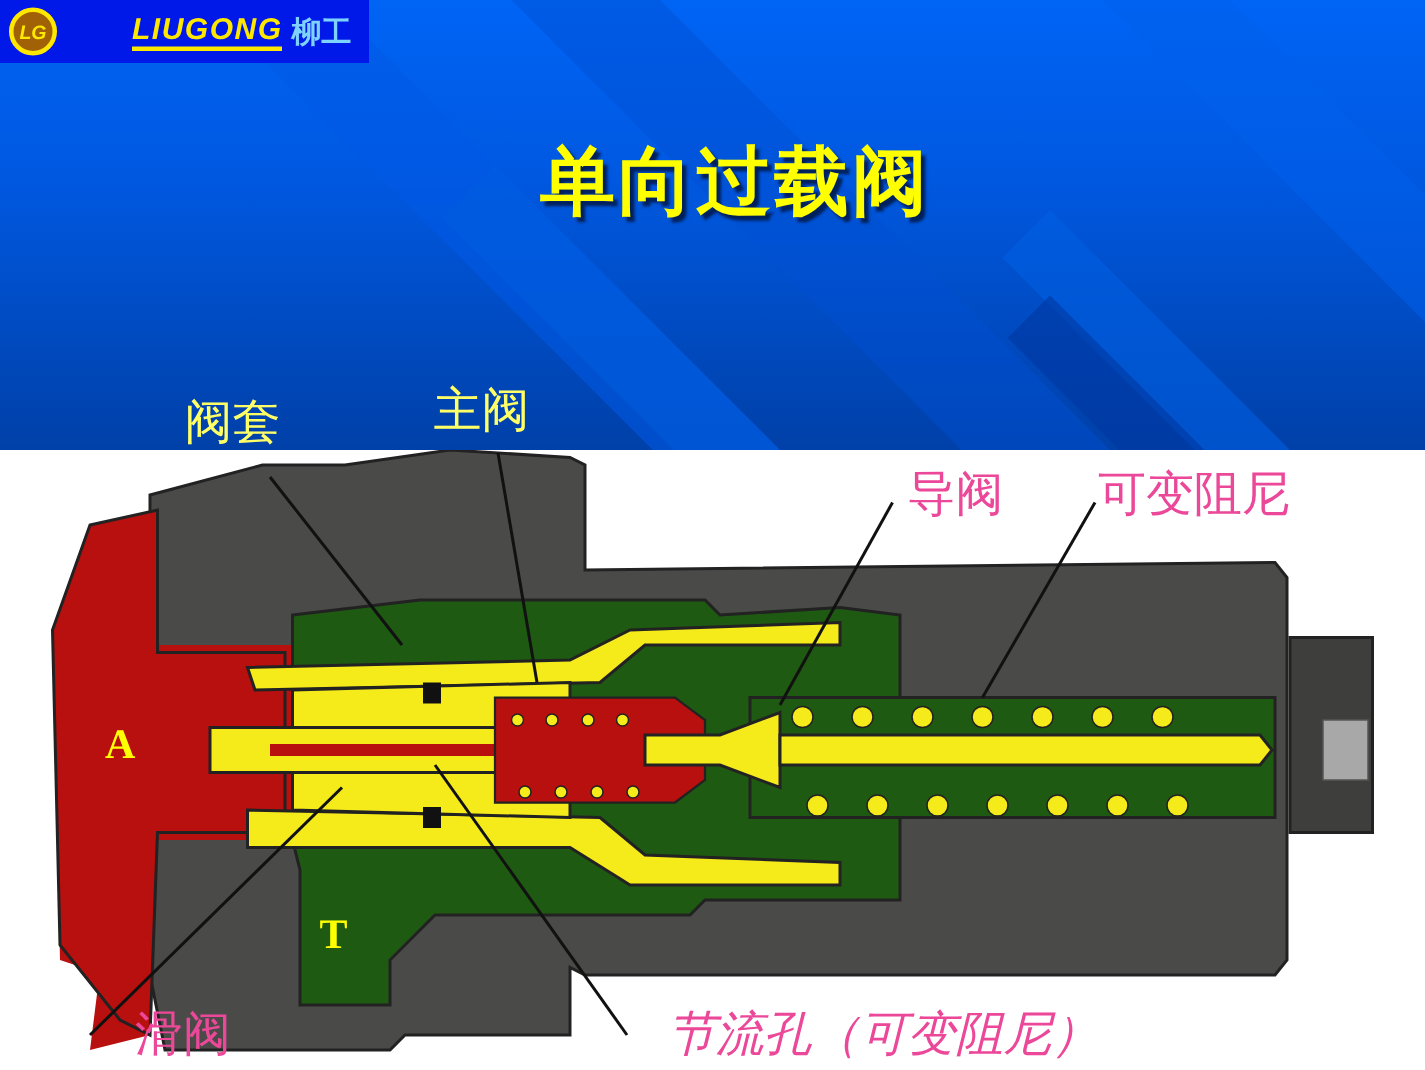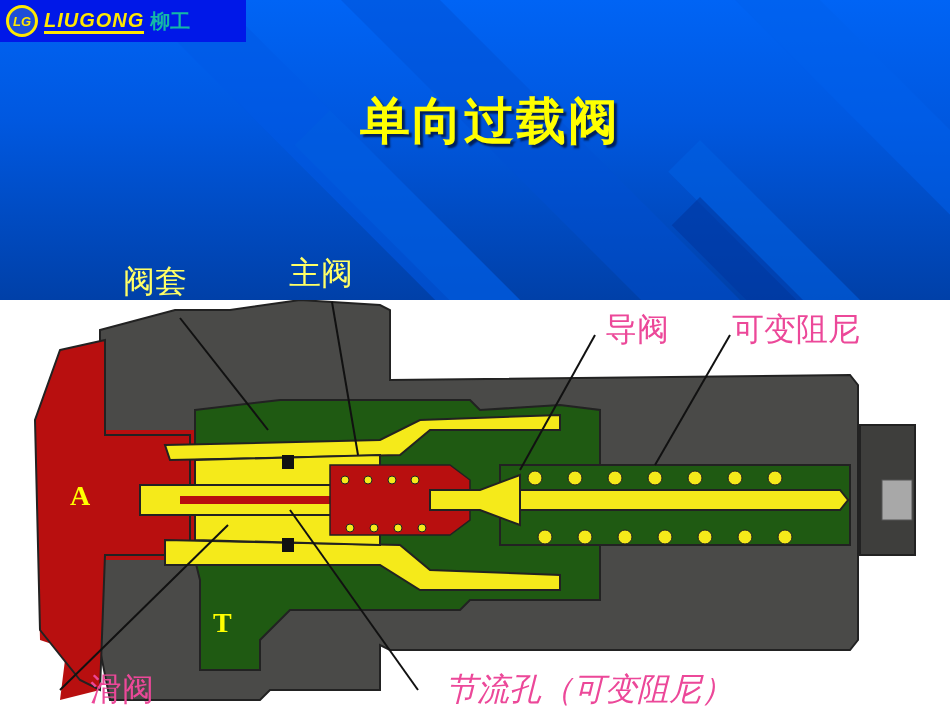--- a/index.html
+++ b/index.html
@@ -2,23 +2,23 @@
 <html><head>
 <meta charset="utf-8">
 <style>
   * { margin:0; padding:0; box-sizing:border-box; }
   body { width:950px; height:713px; overflow:hidden; background:#fff; font-family:"DejaVu Sans", sans-serif; }
   .slide { position:relative; width:950px; height:713px; overflow:hidden; }
   .header { position:absolute; left:0; top:0; width:950px; height:300px;
     background:linear-gradient(180deg,#0064f5 0%,#0058e0 40%,#0040a8 100%); overflow:hidden; }
   .stripe { position:absolute; width:1400px; transform-origin:0 0; transform:rotate(45deg); }
   .logo { position:absolute; left:0; top:0; width:246px; height:42px; background:#0018e8; display:flex; align-items:center; padding-left:6px; gap:6px; }
-  .logo-circle { width:32px; height:32px; border-radius:50%; border:3px solid #ffe800; background:#1d4ed8; color:#ffe800; font:bold italic 13px "Liberation Sans", sans-serif; display:flex; align-items:center; justify-content:center; }
-  .logo-text { color:#ffe800; font:900 italic 20px "Liberation Sans", sans-serif; letter-spacing:1px; border-bottom:3px solid #ffe800; line-height:22px; }
-  .logo-cn { color:#14b8a6; font:bold 20px "DejaVu Sans", sans-serif; }
+  .logo-circle { width:32px; height:32px; border-radius:50%; border:3px solid #ffe800; background:#a16207; color:#ffe800; font:bold italic 13px "Liberation Sans", sans-serif; display:flex; align-items:center; justify-content:center; }
+  .logo-text { color:#ffe800; font:900 italic 20px "Liberation Sans", sans-serif; letter-spacing:1px; border-bottom:3px solid #ffe800; line-height:22px;margin-left:44px; }
+  .logo-cn { color:#7dd3fc; font:bold 20px "DejaVu Sans", sans-serif; }
   .title { position:absolute; left:0; top:88px; width:980px; text-align:center; color:#ffff00; font:bold 50px "DejaVu Serif", serif; text-shadow:3px 3px 2px #00205a; letter-spacing:2px; }
   .lbl-y { position:absolute; color:#ffff66; font:32px "DejaVu Serif", serif; }
   .lbl-b { position:absolute; color:#ec4899; font:32px "DejaVu Serif", serif; }
   .diagram { position:absolute; left:0; top:300px; }
 </style>
 </head>
 <body>
 
 <div class="slide">
   <div class="header">

